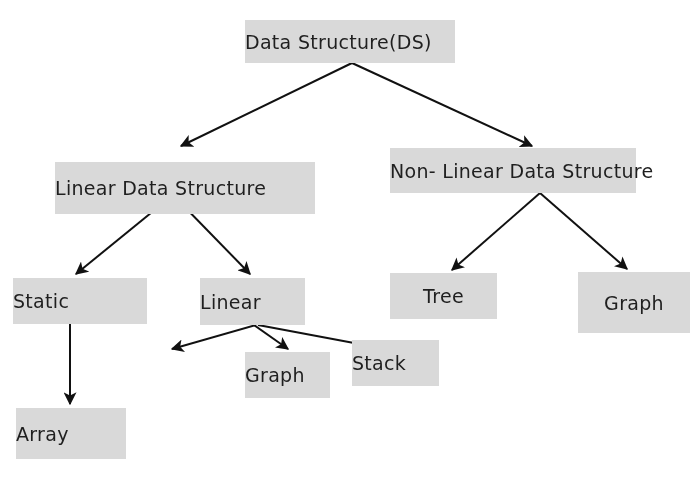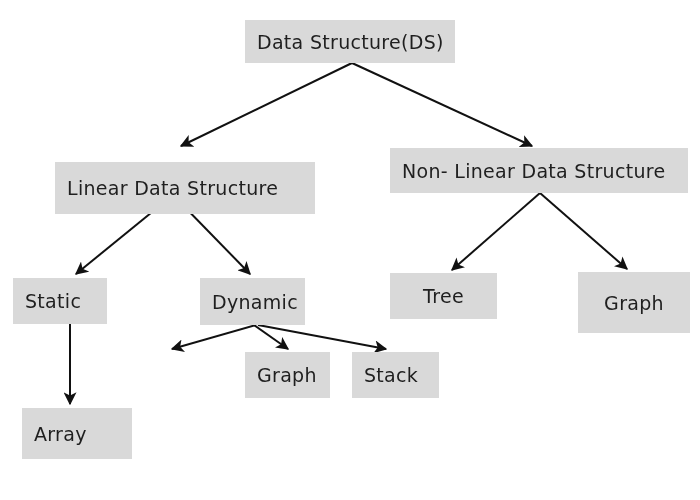--- a/index.html
+++ b/index.html
@@ -26,21 +26,20 @@
     stroke: var(--line, #111111);
     stroke-width: 2;
   }
   .node {
     position: absolute;
     background: var(--node-fill, #d9d9d9);
     color: var(--text, #1f1f1f);
     display: flex;
     align-items: center;
     box-sizing: border-box;
-    padding-left: 12px;
     font-size: 19px;
     letter-spacing: 0.3px;
     white-space: nowrap;
   }
   .node.center {
     padding-left: 0;
     justify-content: center;
   }
 </style>
 </head>
@@ -67,46 +66,46 @@
   </svg>
 
   <div class="node" style="left:245px; top:20px; width:210px; height:43px">
     <span>Data Structure(DS)</span>
   </div>
 
   <div class="node" style="left:55px; top:162px; width:260px; height:52px">
     <span>Linear Data Structure</span>
   </div>
 
-  <div class="node" style="left:390px; top:148px; width:298px; height:45px">
+  <div class="node" style="left:390px; top:148px; width:246px; height:45px">
     <span>Non- Linear Data Structure</span>
   </div>
 
-  <div class="node" style="left:13px; top:278px; width:94px; height:46px">
+  <div class="node" style="left:13px; top:278px; width:134px; height:46px">
     <span>Static</span>
   </div>
 
   <div class="node" style="left:200px; top:278px; width:105px; height:47px">
-    <span>Dynamic</span>
+    <span>Linear</span>
   </div>
 
   <div class="node center" style="left:390px; top:273px; width:107px; height:46px">
     <span>Tree</span>
   </div>
 
   <div class="node center" style="left:578px; top:272px; width:112px; height:61px">
     <span>Graph</span>
   </div>
 
 
   <div class="node" style="left:245px; top:352px; width:85px; height:46px">
     <span>Graph</span>
   </div>
 
-  <div class="node" style="left:352px; top:352px; width:87px; height:46px">
+  <div class="node" style="left:352px; top:340px; width:87px; height:46px">
     <span>Stack</span>
   </div>
 
-  <div class="node" style="left:22px; top:408px; width:110px; height:51px">
+  <div class="node" style="left:16px; top:408px; width:110px; height:51px">
     <span>Array</span>
   </div>
 
 </div>
 
 </body></html>

